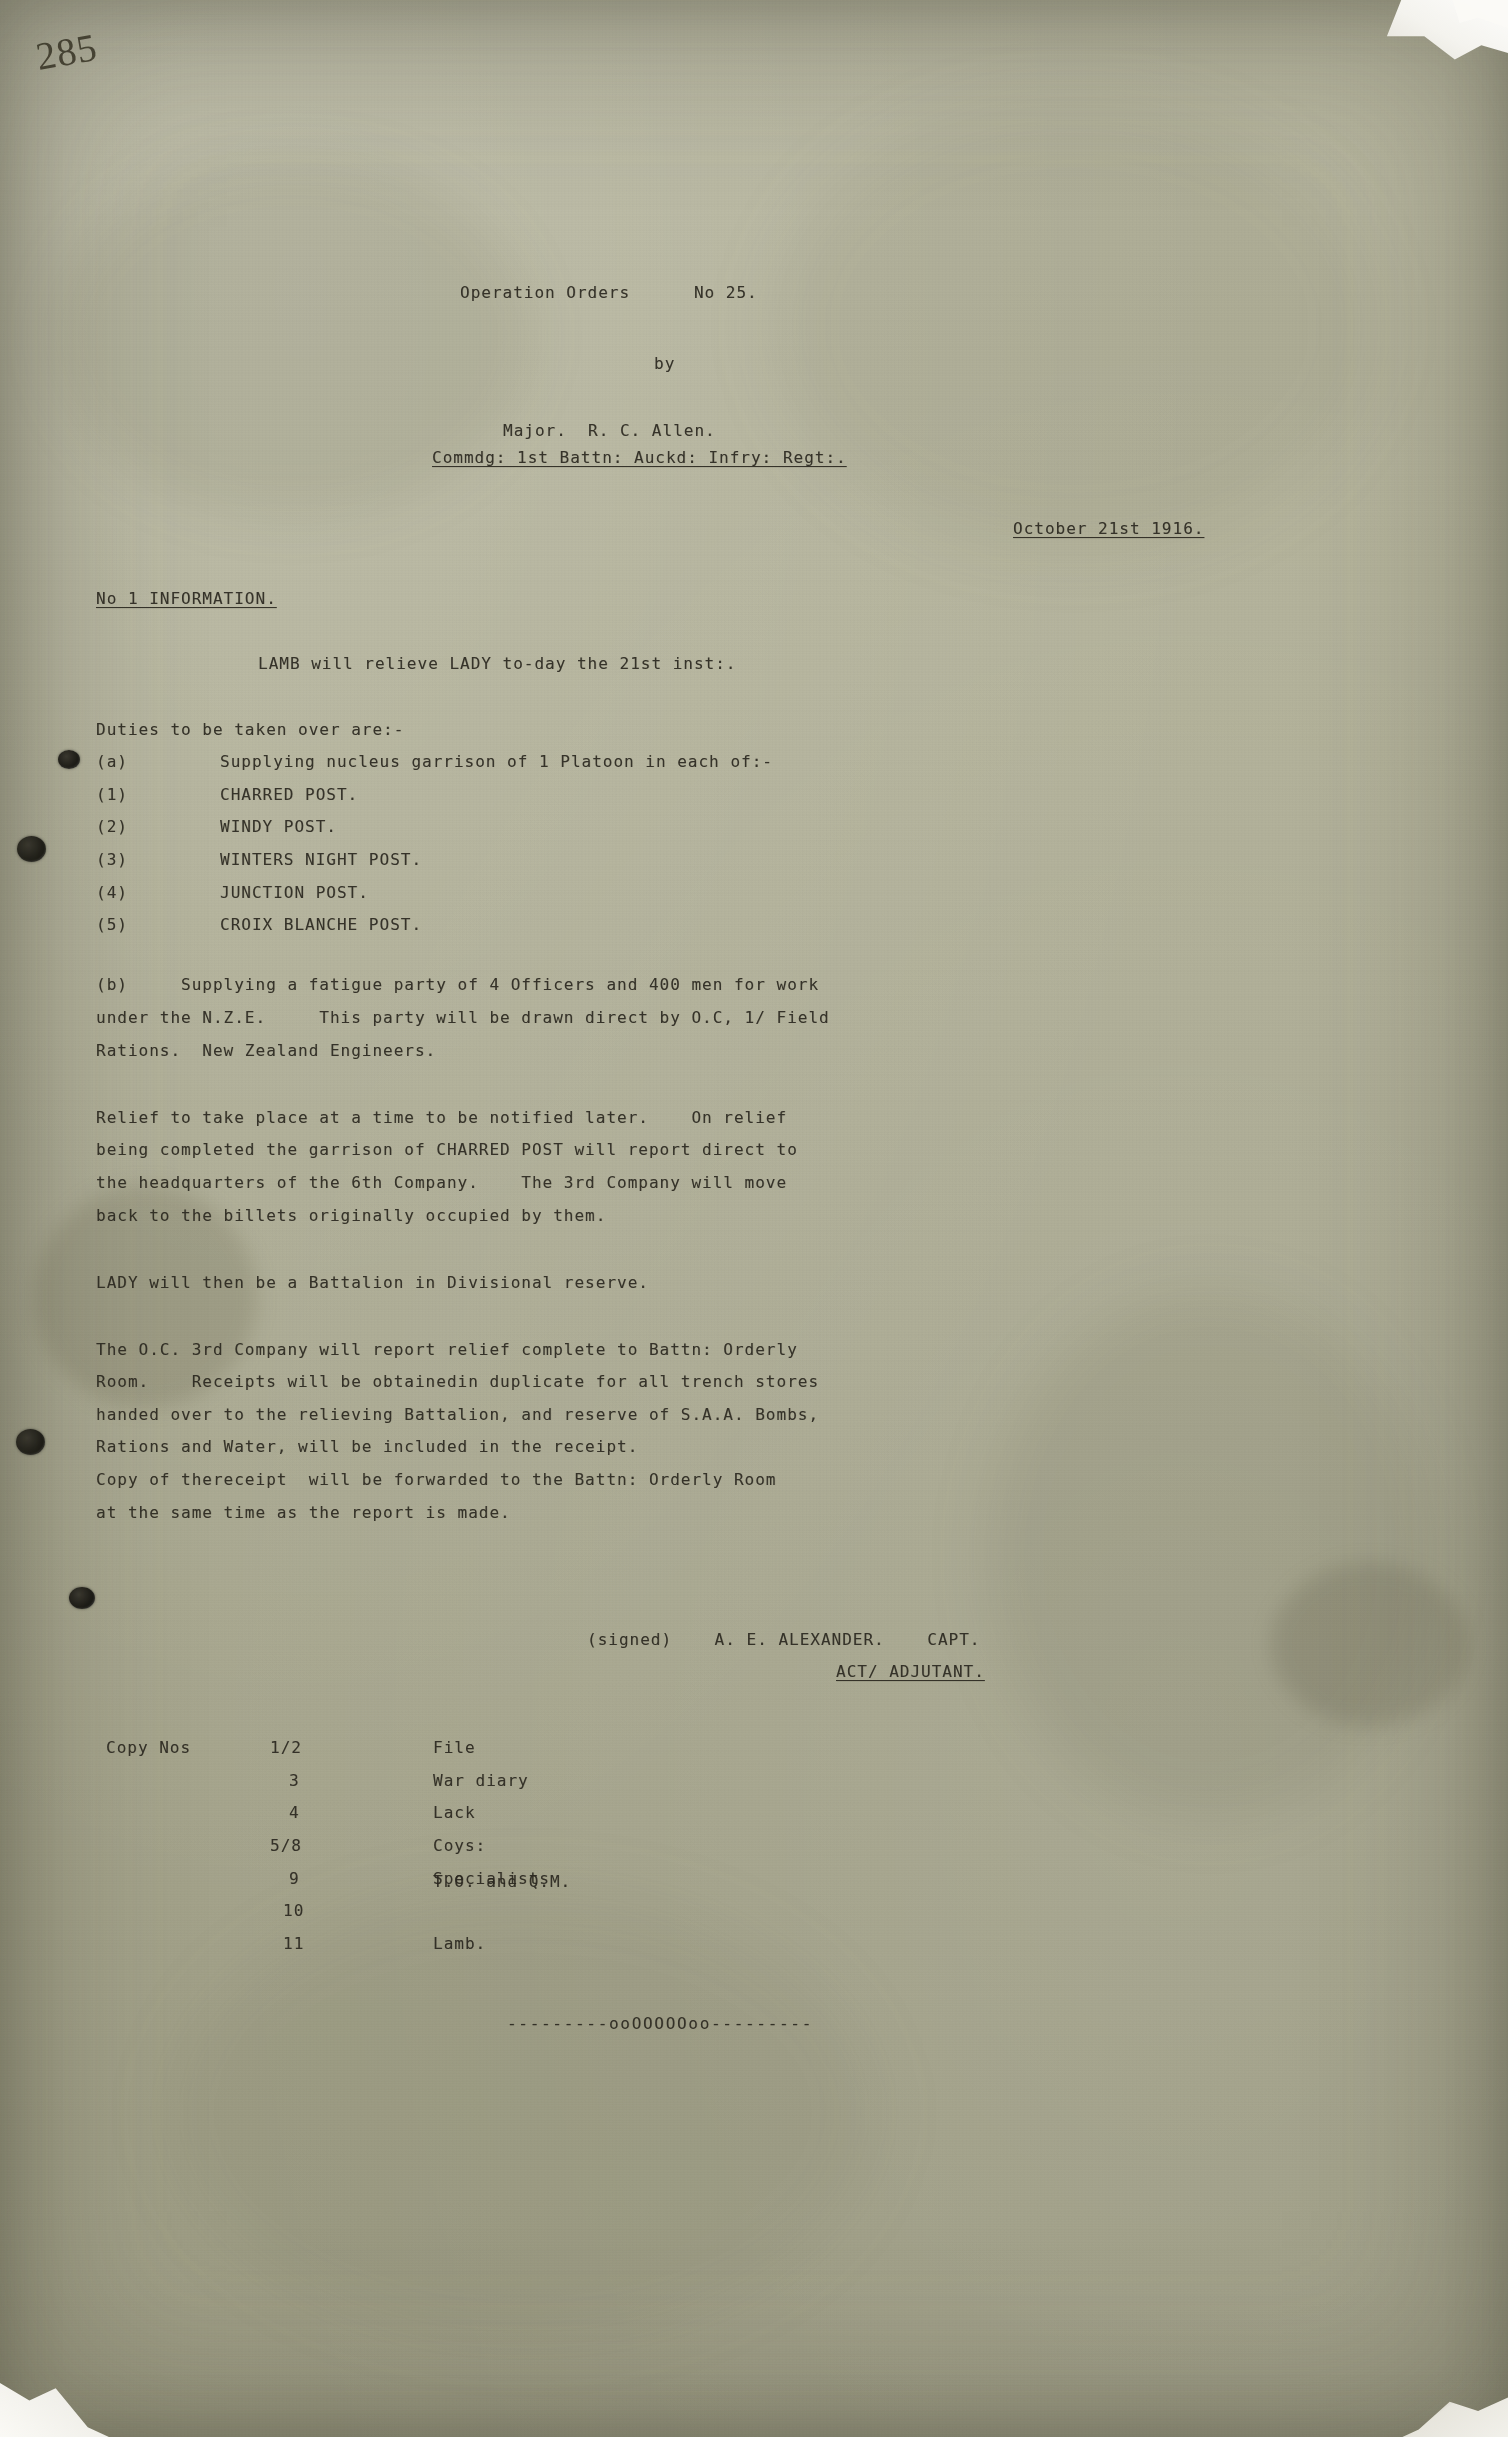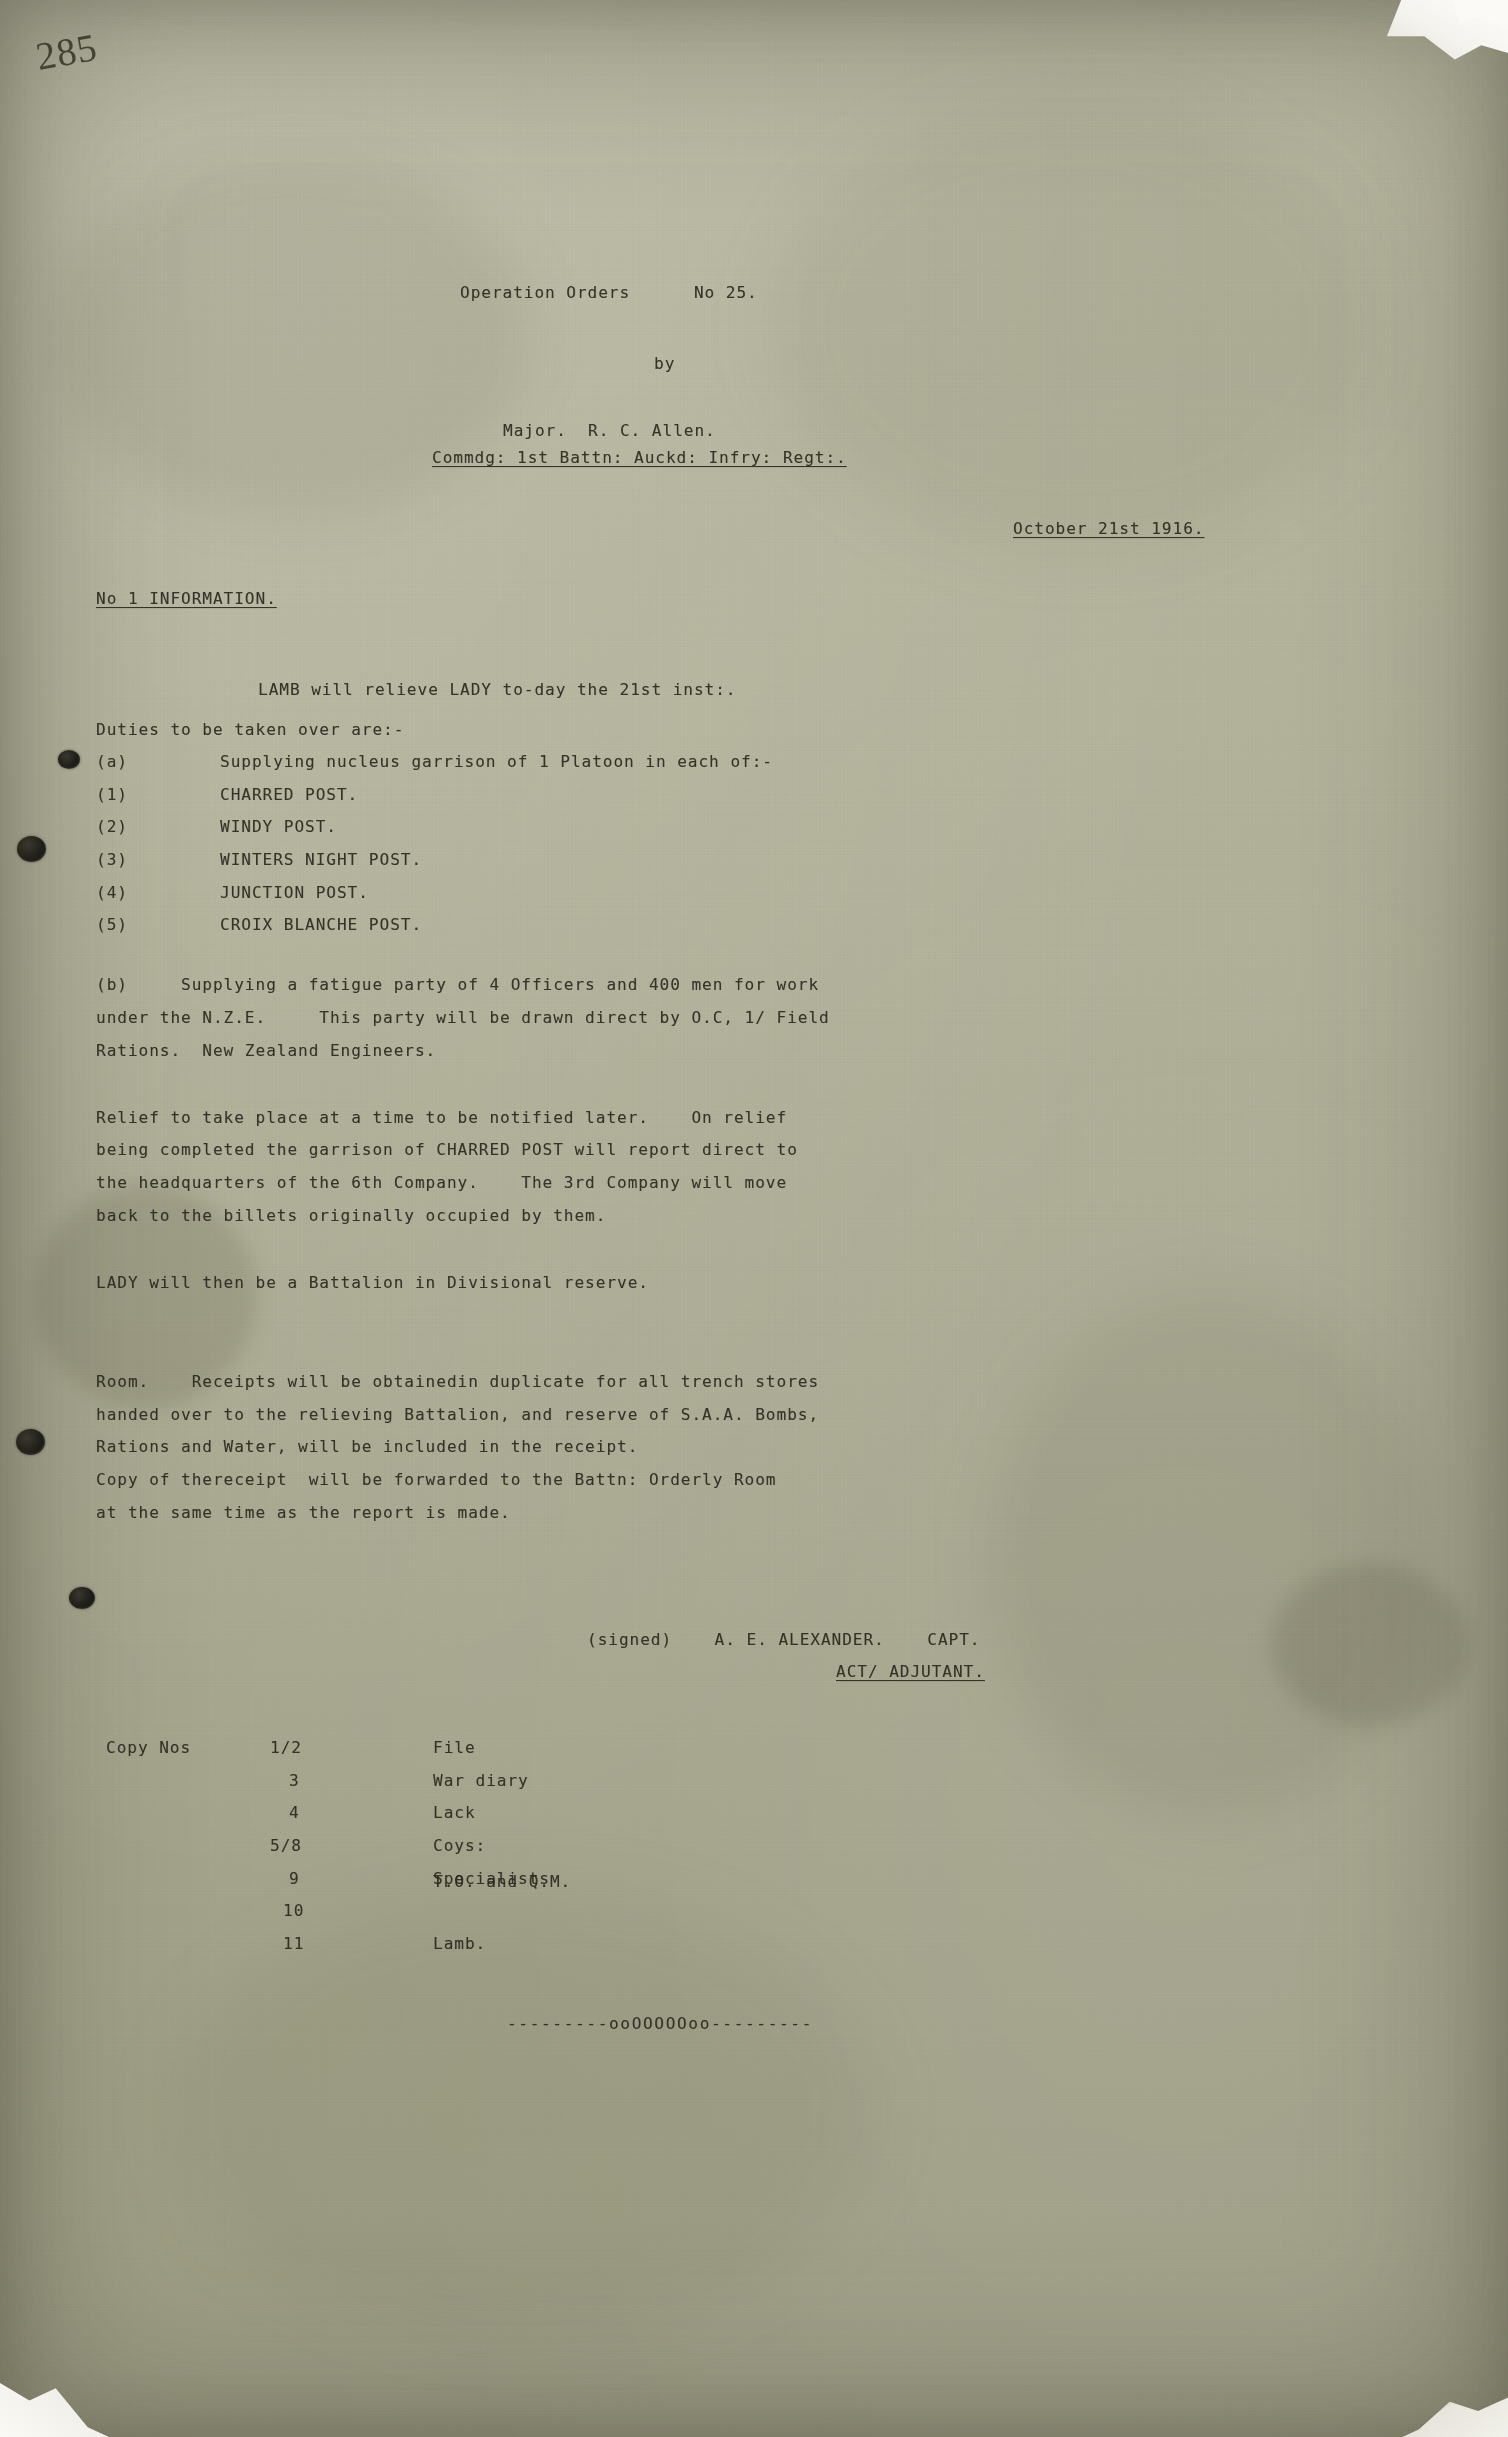--- a/index.html
+++ b/index.html
@@ -155,21 +155,21 @@
 
     <div class="t" style="left:460px; top:283px;">Operation Orders      No 25.</div>
     <div class="t" style="left:654px; top:354px;">by</div>
     <div class="t" style="left:503px; top:421px;">Major.  R. C. Allen.</div>
     <div class="t u" style="left:386px; top:448px;margin-left:46px;">Commdg: 1st Battn: Auckd: Infry: Regt:.</div>
 
     <div class="t u" style="left:1013px; top:519px;">October 21st 1916.</div>
 
     <div class="t u" style="left:96px; top:589px;">No 1 INFORMATION.</div>
 
-    <div class="t" style="left:258px; top:680px;">LAMB will relieve LADY to-day the 21st inst:.</div>
+    <div class="t" style="left:258px; top:654px;">LAMB will relieve LADY to-day the 21st inst:.</div>
 
     <div class="t" style="left:96px; top:720px;">Duties to be taken over are:-</div>
 
     <div class="t" style="left:96px; top:752px;">(a)</div>
     <div class="t" style="left:220px; top:752px;">Supplying nucleus garrison of 1 Platoon in each of:-</div>
 
     <div class="t" style="left:96px; top:785px;">(1)</div>
     <div class="t" style="left:220px; top:785px;">CHARRED POST.</div>
 
     <div class="t" style="left:96px; top:817px;">(2)</div>
@@ -188,20 +188,21 @@
     <div class="t" style="left:96px; top:1008px;">under the N.Z.E.     This party will be drawn direct by O.C, 1/ Field</div>
     <div class="t" style="left:96px; top:1041px;">Rations.  New Zealand Engineers.</div>
 
     <div class="t" style="left:96px; top:1140px;">being completed the garrison of CHARRED POST will report direct to</div>
     <div class="t" style="left:96px; top:1108px;">Relief to take place at a time to be notified later.    On relief</div>
     <div class="t" style="left:96px; top:1173px;">the headquarters of the 6th Company.    The 3rd Company will move</div>
     <div class="t" style="left:96px; top:1206px;text-align:right;">back to the billets originally occupied by them.</div>
 
     <div class="t" style="left:96px; top:1273px;">LADY will then be a Battalion in Divisional reserve.</div>
 
+    <div class="t" style="left:96px; top:1340px;">The O.C. 3rd Company will report relief complete to Battn: Orderly</div>
     <div class="t" style="left:96px; top:1372px;">Room.    Receipts will be obtainedin duplicate for all trench stores</div>
     <div class="t" style="left:96px; top:1405px;">handed over to the relieving Battalion, and reserve of S.A.A. Bombs,</div>
     <div class="t" style="left:96px; top:1437px;">Rations and Water, will be included in the receipt.</div>
     <div class="t" style="left:96px; top:1470px;">Copy of thereceipt  will be forwarded to the Battn: Orderly Room</div>
     <div class="t" style="left:96px; top:1503px;">at the same time as the report is made.</div>
 
     <div class="t" style="left:587px; top:1630px;">(signed)    A. E. ALEXANDER.    CAPT.</div>
     <div class="t u" style="left:836px; top:1662px;">ACT/ ADJUTANT.</div>
 
     <div class="t" style="left:106px; top:1738px;">Copy Nos</div>

